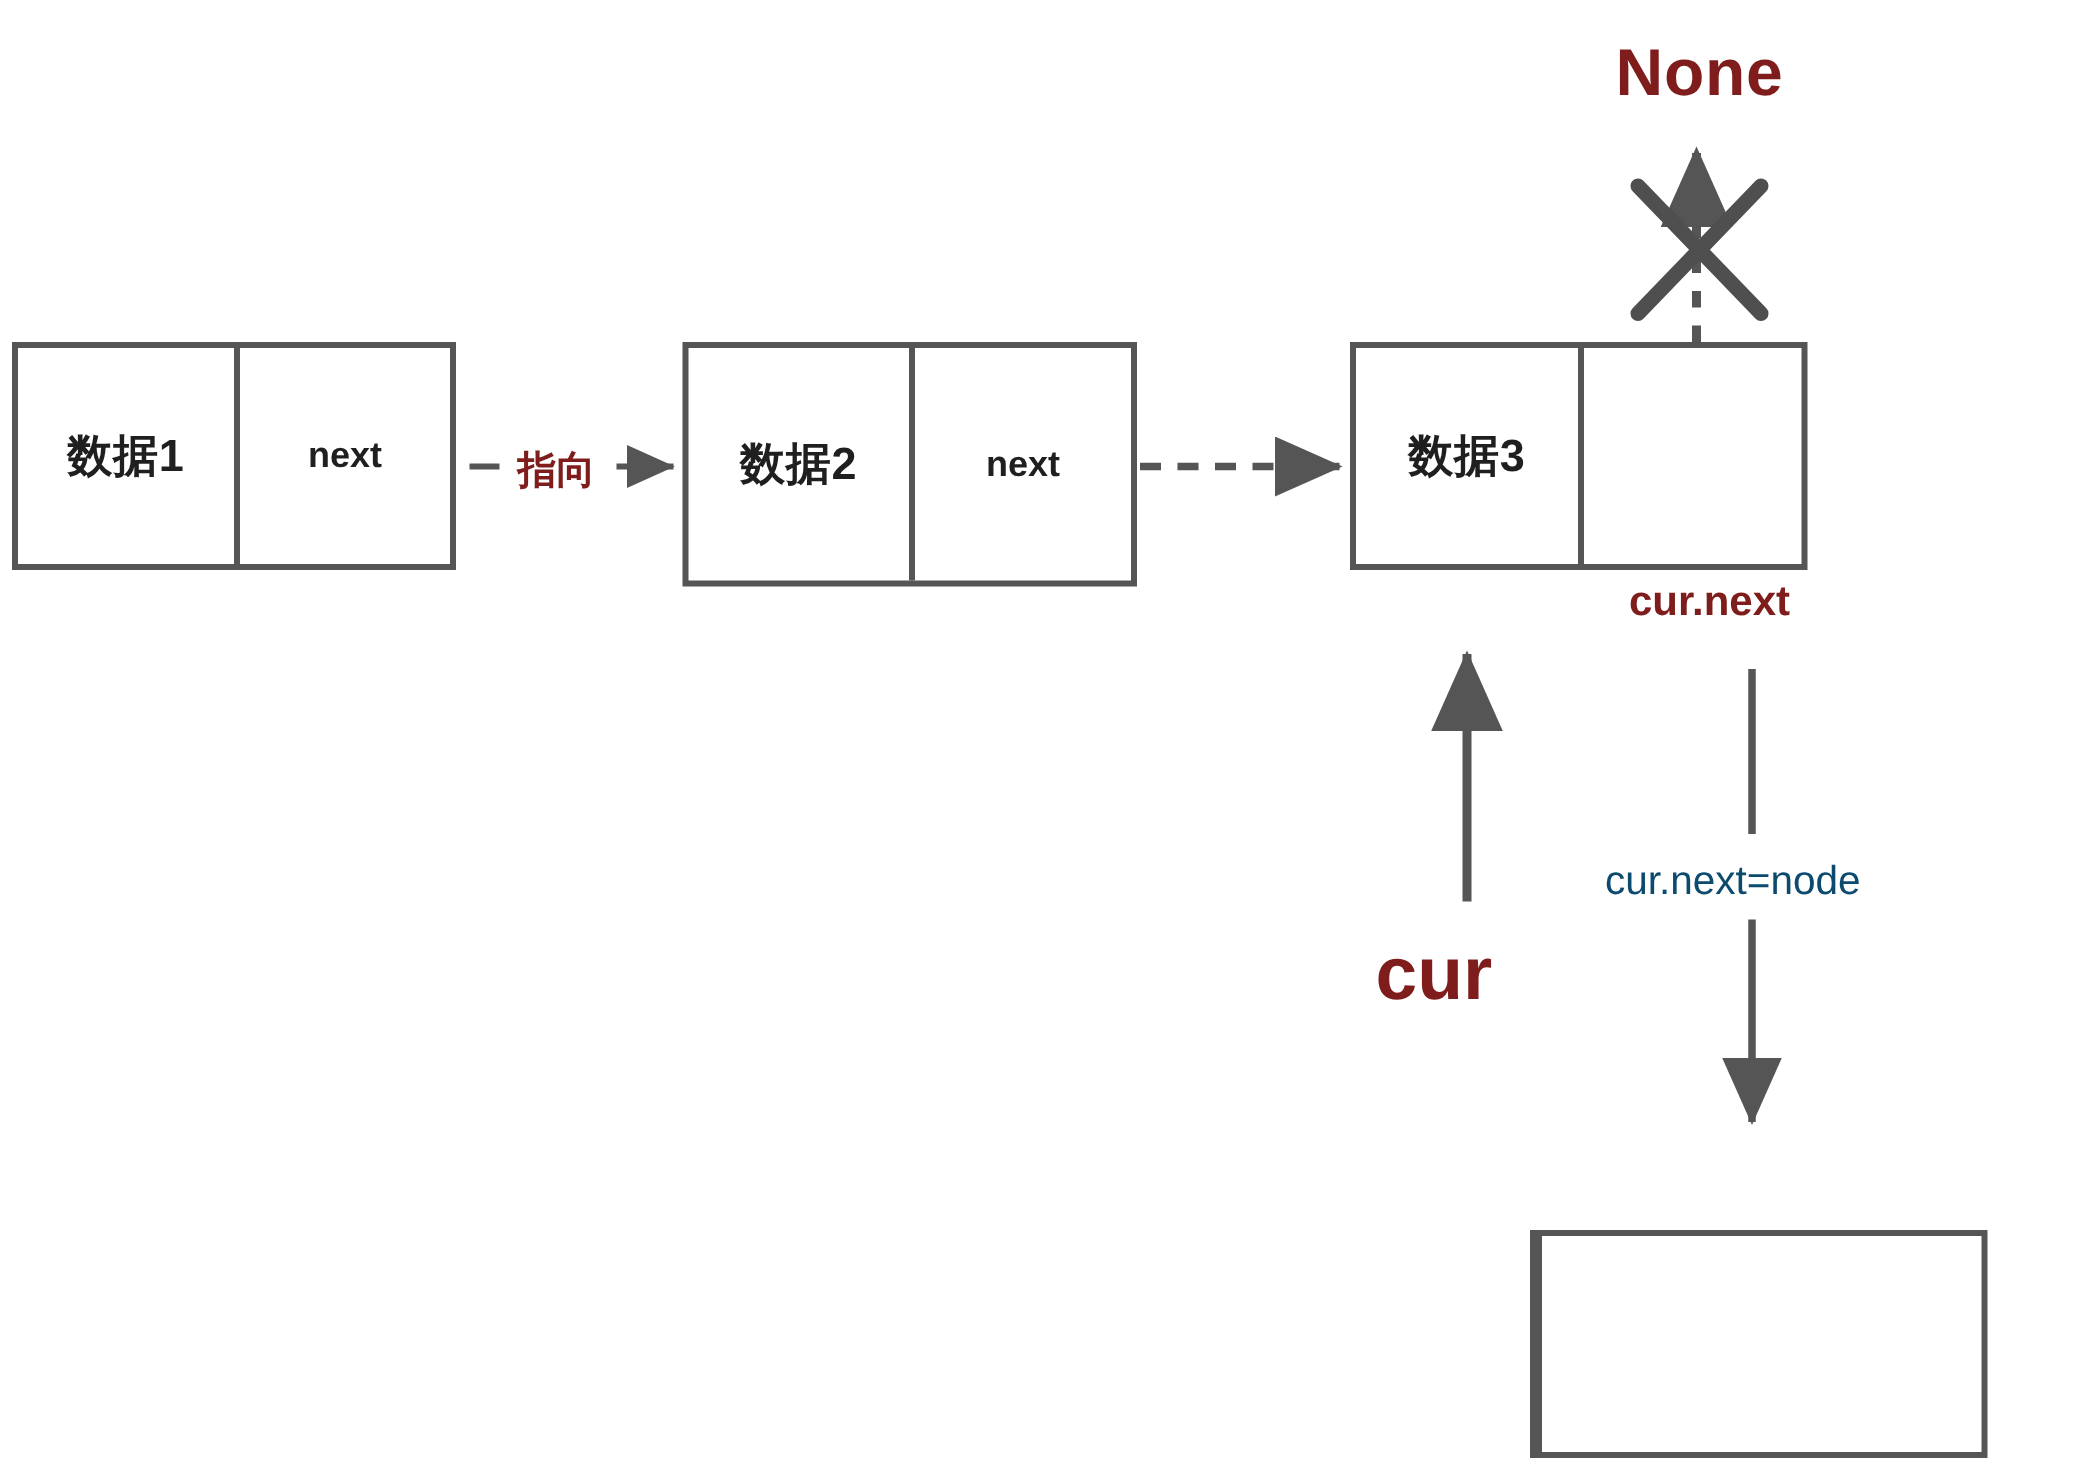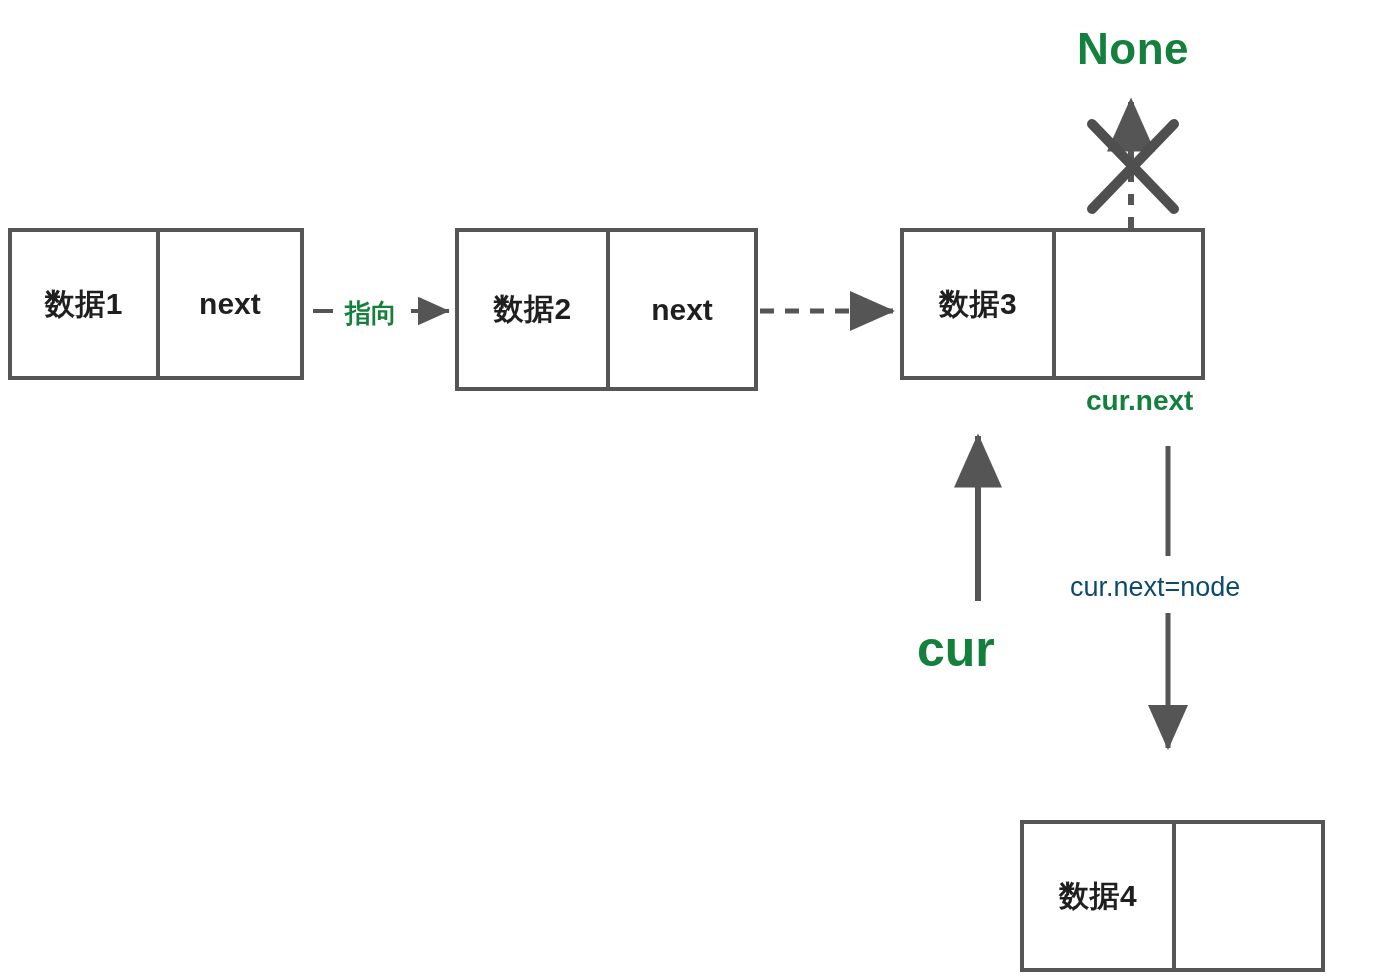--- a/index.html
+++ b/index.html
@@ -33,28 +33,28 @@
     align-items: center;
     justify-content: center;
     font-weight: bold;
     color: #1f1f1f;
   }
   .cell.data {
     font-size: 30px;
     letter-spacing: 0.5px;
   }
   .cell.next {
-    font-size: 30px;
+    font-size: 24px;
     border-left: 4px solid #555555;
   }
   
   .label {
     position: absolute;
     white-space: nowrap;
-    color: #15803d;
+    color: #7f1d1d;
   }
   .label.none-label {
     font-size: 44px;
     font-weight: bold;
     letter-spacing: 0.5px;
   }
   .label.cur-label {
     font-size: 50px;
     font-weight: bold;
     text-align: center;
@@ -148,21 +148,18 @@
 
   <div class="label none-label" style="left:1077px; top:24px;">None</div>
 
   <div class="label curnext-label" style="left:1086px; top:385px;">cur.next</div>
 
   <div class="label cur-label" style="left:917px; top:620px;">cur</div>
 
   <div class="label assign-label" style="left:1070px; top:572px;">cur.next=node</div>
 
   <div class="node" style="left:1020px; top:820px; width:305px; height:152px;">
-    <div class="cell data" style="width:152px;">
-      <span>数据4</span>
-    </div>
     <div class="cell next" style="width:153px;">
       <span></span>
     </div>
   </div>
 
 </div>
 
 </body></html>

